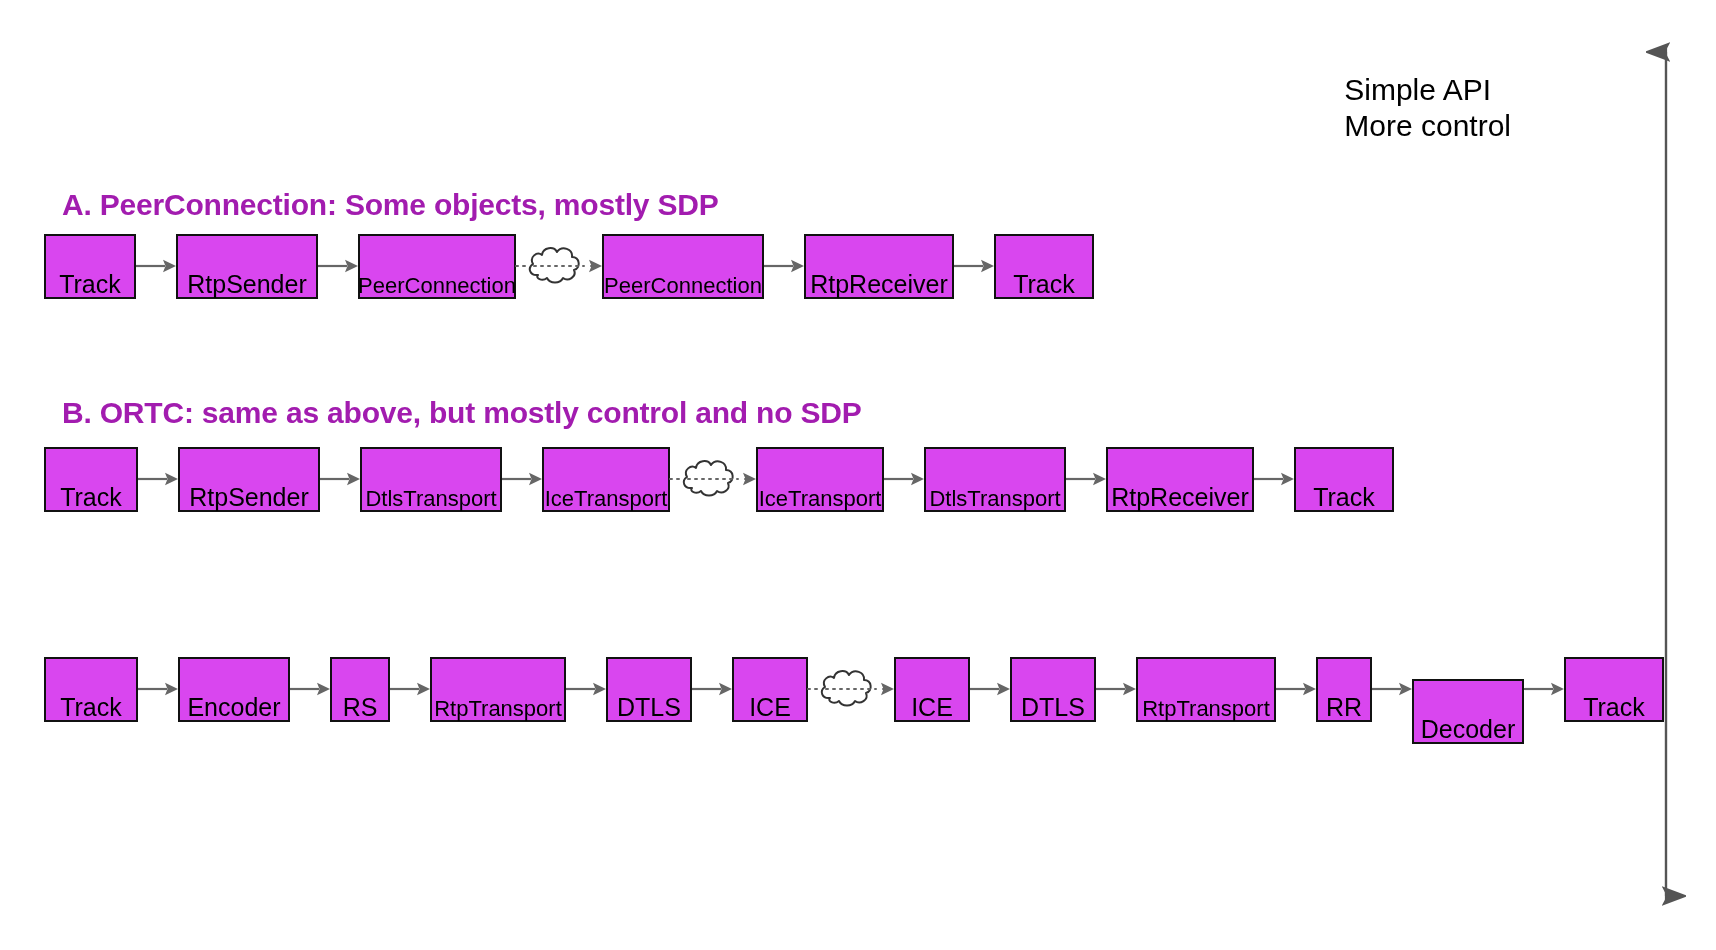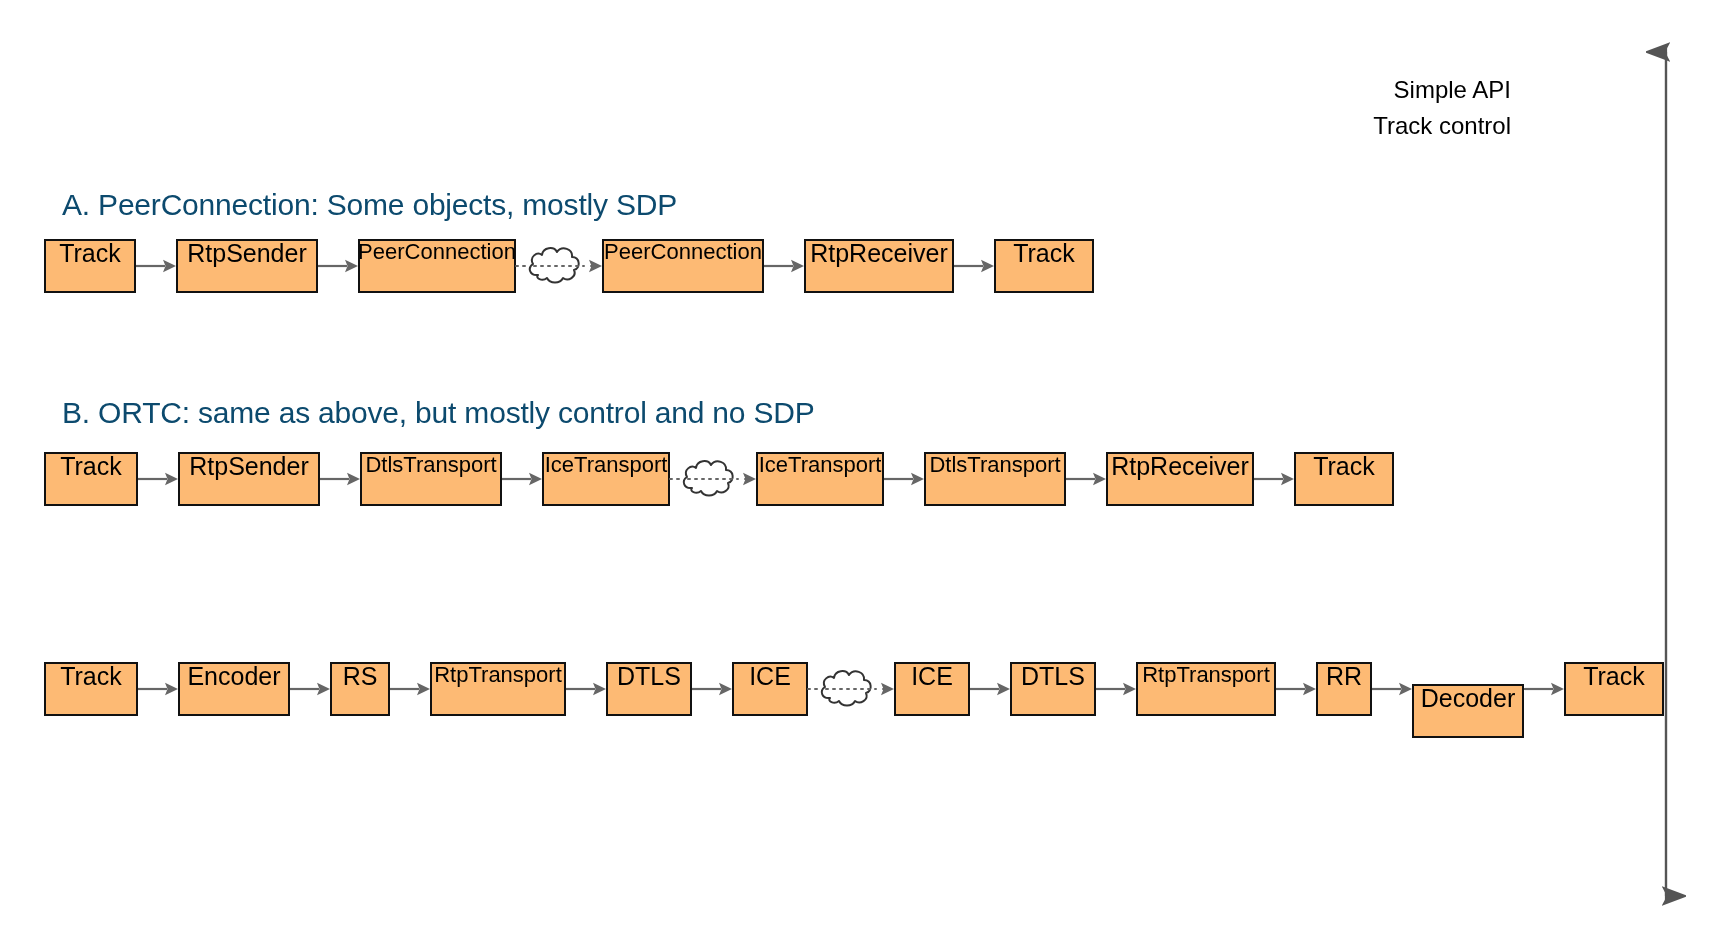--- a/index.html
+++ b/index.html
@@ -21,41 +21,41 @@
     left: 0; top: 0;
     width: 1716px;
     height: 950px;
   }
 
   
   .row-heading {
     position: absolute;
     font-family: "Liberation Sans", sans-serif;
     font-size: 30px;
-    font-weight: 400;
-    color: #0c4a6e;
+    font-weight: 700;
+    color: #a21caf;
     white-space: nowrap;
     letter-spacing: -0.2px;
   }
 
   
   .pipeline {
     position: absolute;
     display: flex;
     align-items: center;
     height: 62px;
   }
 
   .node {
     box-sizing: border-box;
     border: 2px solid #111111;
-    background: #fdba74;
-    height: 54px;
+    background: #d946ef;
+    height: 65px;
     display: flex;
-    align-items: flex-start;
+    align-items: flex-end;
     justify-content: center;
     flex: 0 0 auto;
   }
   .node span {
     display: block;
     text-align: center;
     line-height: 1;
     white-space: nowrap;
     font-family: "Liberation Sans", sans-serif;
     color: #000000;
@@ -70,23 +70,23 @@
     display: flex;
     align-items: center;
     justify-content: center;
   }
   .conn svg { display: block; overflow: visible; }
 
   
   .axis-label {
     position: absolute;
     font-family: "Liberation Sans", sans-serif;
-    font-size: 24px;
+    font-size: 30px;
     line-height: 36px;
-    text-align: right;
+    text-align: left;
     white-space: nowrap;
     color: #000000;
   }
   #axis-arrow {
     position: absolute;
     left: 1646px;
     top: 38px;
     width: 40px;
     height: 872px;
   }
@@ -351,21 +351,21 @@
           <path d="M40 11 L27 4.8 L29.5 11 L27 17.2 Z" fill="#666666"></path>
         </svg>
       </div>
       <div class="node big" style="width: 100px;">
         <span>Track</span>
       </div>
     </div>
 
   <div class="axis-label" style="right:205px; top:72px;">
     <div>Simple API</div>
-    <div>Track control</div>
+    <div>More control</div>
   </div>
 
 
   <svg id="axis-arrow" viewBox="0 0 40 872">
     <defs>
       <marker id="mk-up" markerWidth="10" markerHeight="12" refX="5" refY="10" orient="auto">
         <path d="M5,0 L9.5,12 L5,9.6 L0.5,12 Z" fill="#555555"></path>
       </marker>
       <marker id="mk-dn" markerWidth="10" markerHeight="12" refX="5" refY="10" orient="auto">
         <path d="M5,0 L9.5,12 L5,9.6 L0.5,12 Z" fill="#555555"></path>

